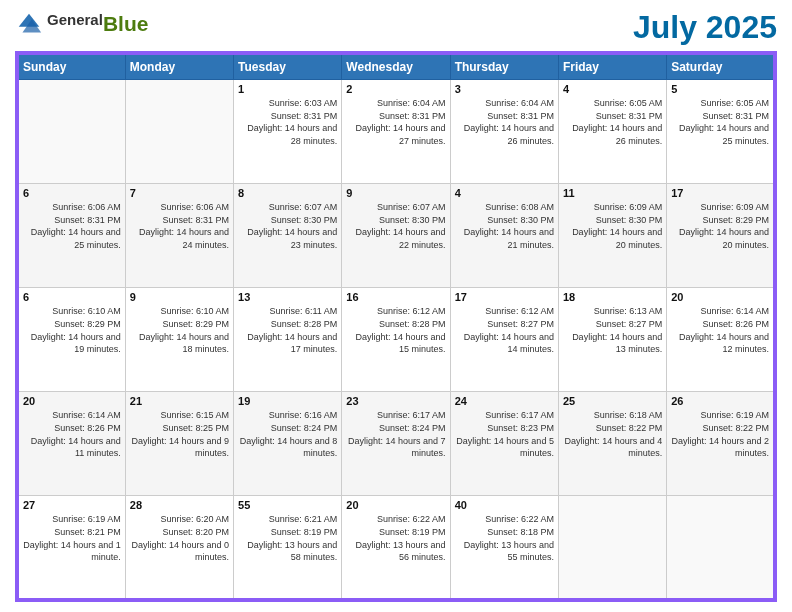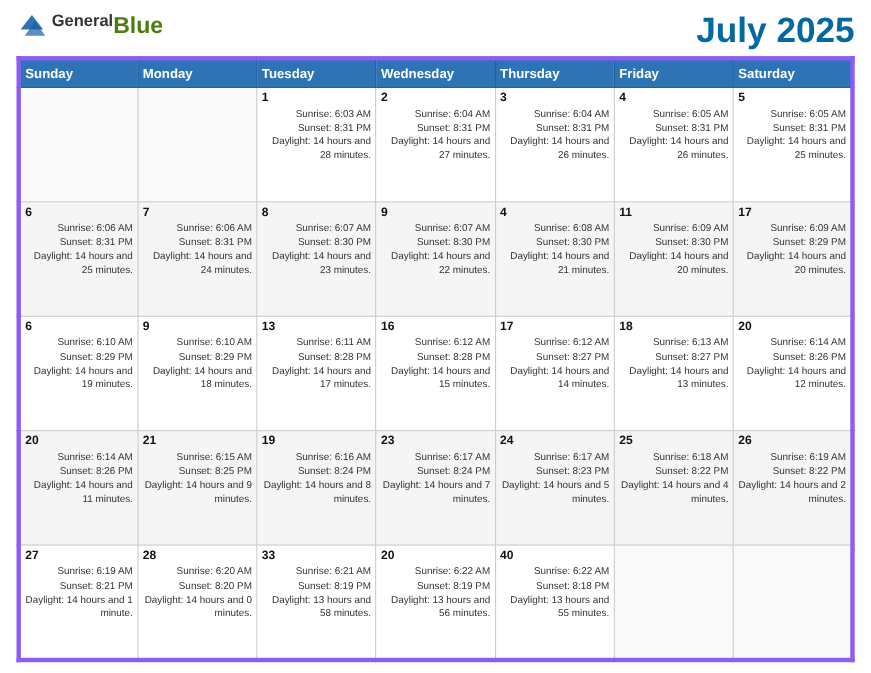--- a/index.html
+++ b/index.html
@@ -254,21 +254,21 @@
         <tr>
           <td>
             <span class="day-num">27</span>
             <div class="day-info">Sunrise: 6:19 AM<br>Sunset: 8:21 PM<br>Daylight: 14 hours and 1 minute.</div>
           </td>
           <td>
             <span class="day-num">28</span>
             <div class="day-info">Sunrise: 6:20 AM<br>Sunset: 8:20 PM<br>Daylight: 14 hours and 0 minutes.</div>
           </td>
           <td>
-            <span class="day-num">33</span>
+            <span class="day-num">55</span>
             <div class="day-info">Sunrise: 6:21 AM<br>Sunset: 8:19 PM<br>Daylight: 13 hours and 58 minutes.</div>
           </td>
           <td>
             <span class="day-num">20</span>
             <div class="day-info">Sunrise: 6:22 AM<br>Sunset: 8:19 PM<br>Daylight: 13 hours and 56 minutes.</div>
           </td>
           <td>
             <span class="day-num">40</span>
             <div class="day-info">Sunrise: 6:22 AM<br>Sunset: 8:18 PM<br>Daylight: 13 hours and 55 minutes.</div>
           </td>

